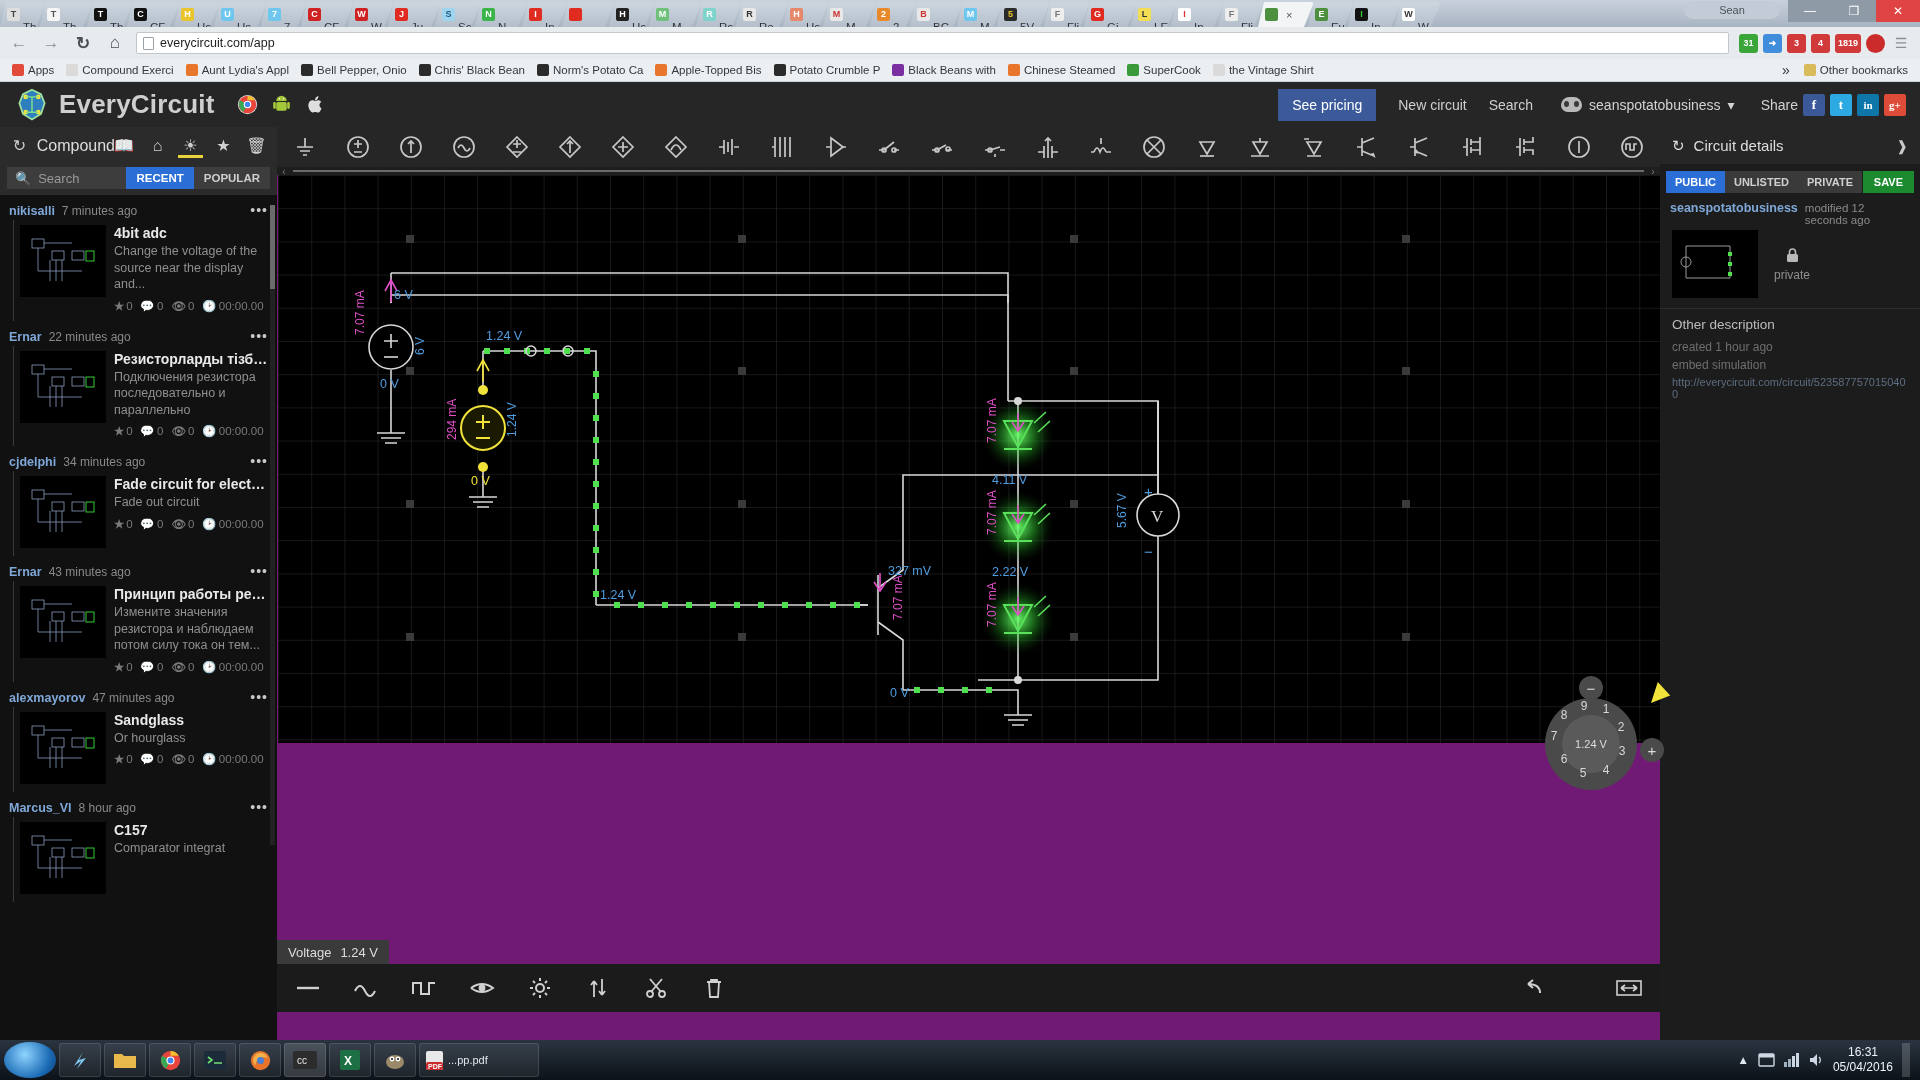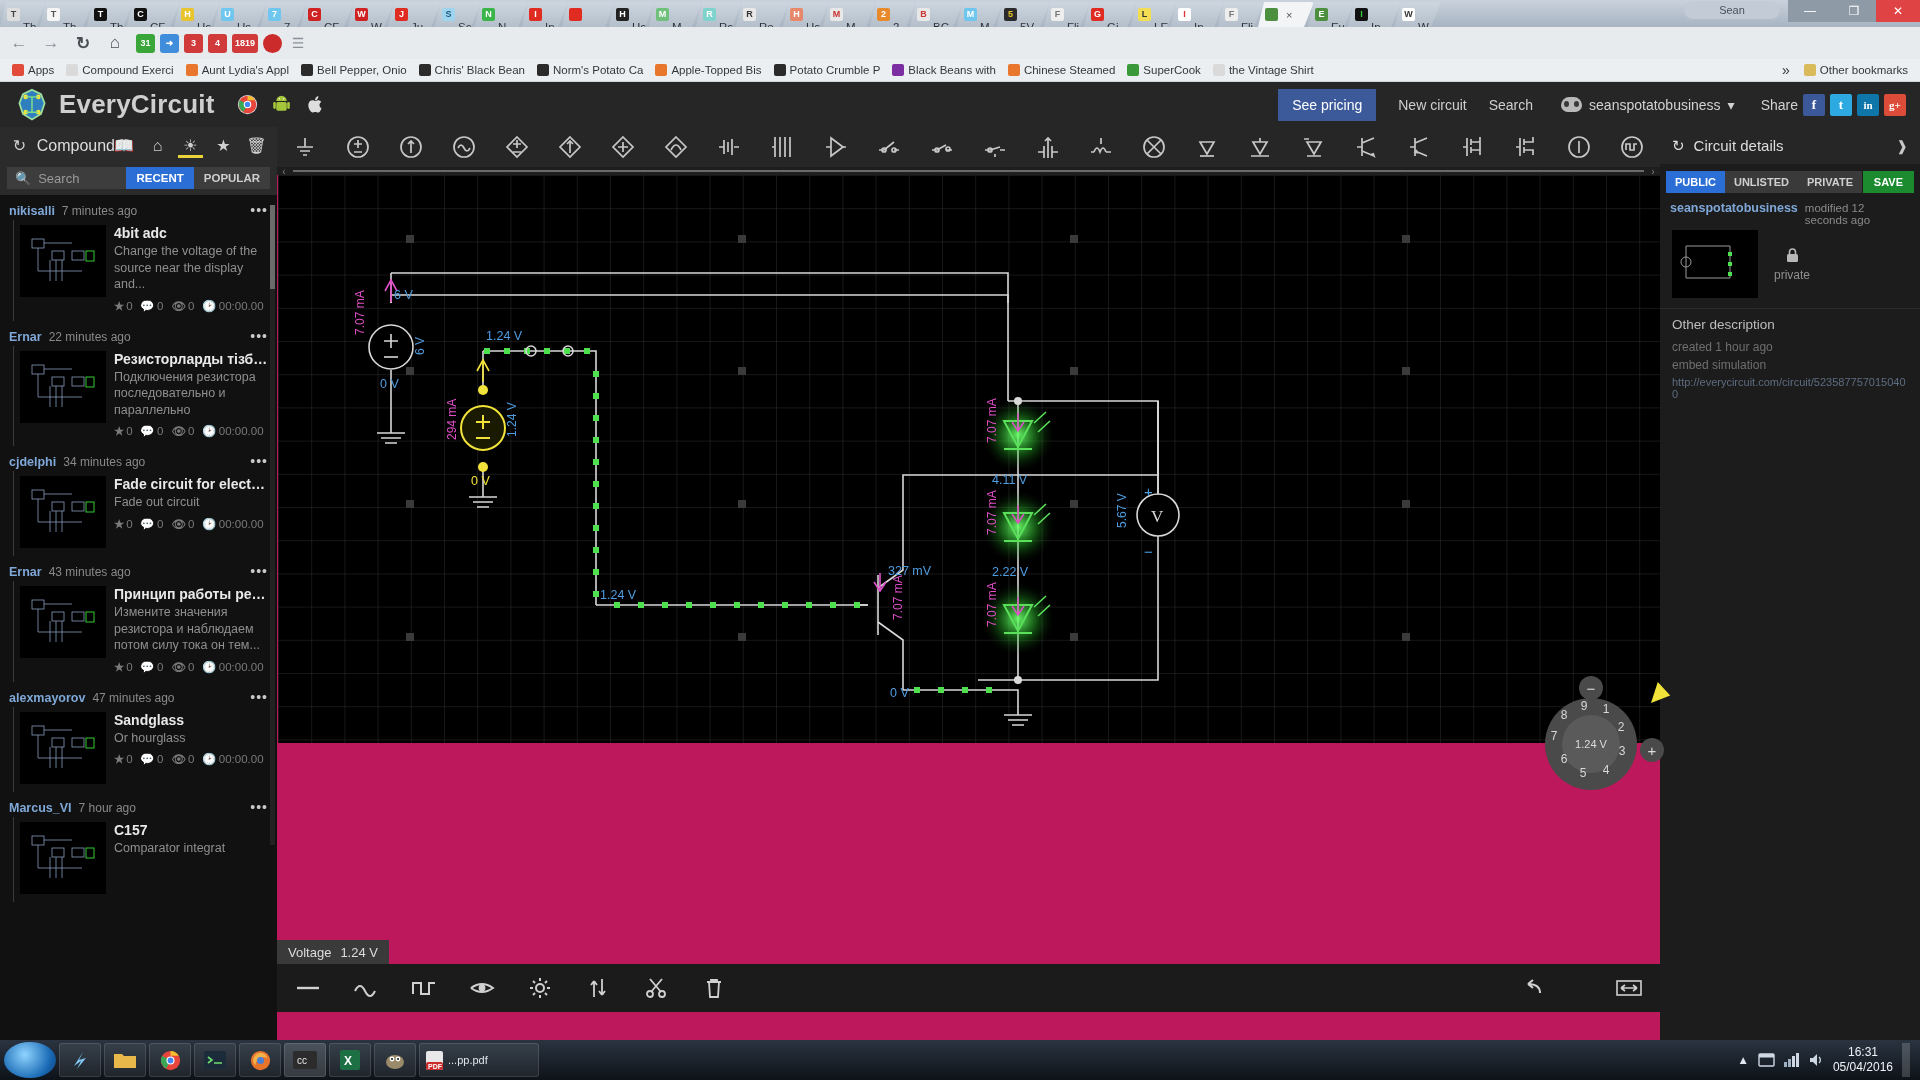--- a/index.html
+++ b/index.html
@@ -46,21 +46,21 @@
   .bookbar { position:absolute; left:0; top:59px; width:1920px; height:23px;
      background:#eceff1; border-bottom:1px solid #cfd4d8;
      display:flex; align-items:center; padding:0 6px; font-size:11.5px; color:#33373b; gap:2px;}
   .bm { display:flex; align-items:center; gap:4px; padding:2px 6px; white-space:nowrap;
      max-width:150px; overflow:hidden; }
   .bmico { width:12px;height:12px;border-radius:2px;flex:0 0 12px;display:flex;
      align-items:center;justify-content:center;font-size:8px;color:#fff;font-weight:bold;line-height:1;}
   .bmspacer{flex:1;}
 
   
-  .app { position:absolute; left:0; top:82px; width:1920px; height:958px; background:#be185d; }
+  .app { position:absolute; left:0; top:82px; width:1920px; height:958px; background:#701a75; }
 
   .ecbar { position:absolute; left:0; top:0; width:1920px; height:45px; background:#262626;
      display:flex; align-items:center; padding:0 14px; }
   .eclogo { width:36px;height:36px; margin-right:9px; }
   .ecname { color:#cfcfcf; font-size:26px; font-weight:bold; letter-spacing:.2px; }
   .ecplats { display:flex; align-items:center; gap:13px; margin-left:22px; }
   .plat { width:21px;height:21px; }
   .ecspacer{flex:1;}
   .ecpricing { background:#3c5a9a; color:#fff; font-size:14px; padding:8px 14px; }
   .ecnav { color:#cfcfcf; font-size:14px; margin-left:22px; }
@@ -317,20 +317,24 @@
     <div class="wbtn min">—</div>
     <div class="wbtn max">❐</div>
     <div class="wbtn close">✕</div>
   </div>
 
   <div class="navbar">
     <div class="navicon">←</div>
     <div class="navicon">→</div>
     <div class="navicon on" style="font-weight:bold;">↻</div>
     <div class="navicon on">⌂</div>
+    <div class="omnibox">
+      <span class="docico"></span>
+      <span>everycircuit.com/app</span>
+    </div>
     <div class="navright">
       <div class="extico" style="background:#3aa63a;">31</div>
       <div class="extico" style="background:#3f8ddb;">➜</div>
       <div class="extico" style="background:#d13a3a;">3</div>
       <div class="extico" style="background:#d13a3a;">4</div>
       <div class="extico" style="background:#d13a3a;width:26px;">1819</div>
       <div class="extico" style="background:#cc2b2b;border-radius:50%;"></div>
       <div class="navicon" style="font-size:14px;">☰</div>
     </div>
   </div>
@@ -673,21 +677,21 @@
                     <b>🕑</b>
                     <i style="font-style:normal" class="v4">00:00.00</i>
                   </span>
                 </div>
               </div>
             </div>
           </div>
           <div class="post">
             <div class="posthdr">
               <span class="pauthor">Marcus_VI</span>
-              <span class="ptime">7 hour ago</span>
+              <span class="ptime">8 hour ago</span>
               <span class="pdots">•••</span>
             </div>
             <div class="pbody">
               <svg class="pthumb" viewBox="0 0 86 72">
                 <rect width="86" height="72" fill="#000"></rect>
                 <g stroke="#8899bb" stroke-width="0.8" fill="none">
                   <rect x="12" y="14" width="12" height="9"></rect>
                   <rect x="32" y="26" width="12" height="9"></rect>
                   <rect x="52" y="26" width="12" height="9"></rect>
                   <path d="M18 23 L18 46 L62 46 M24 18 L52 18"></path>

